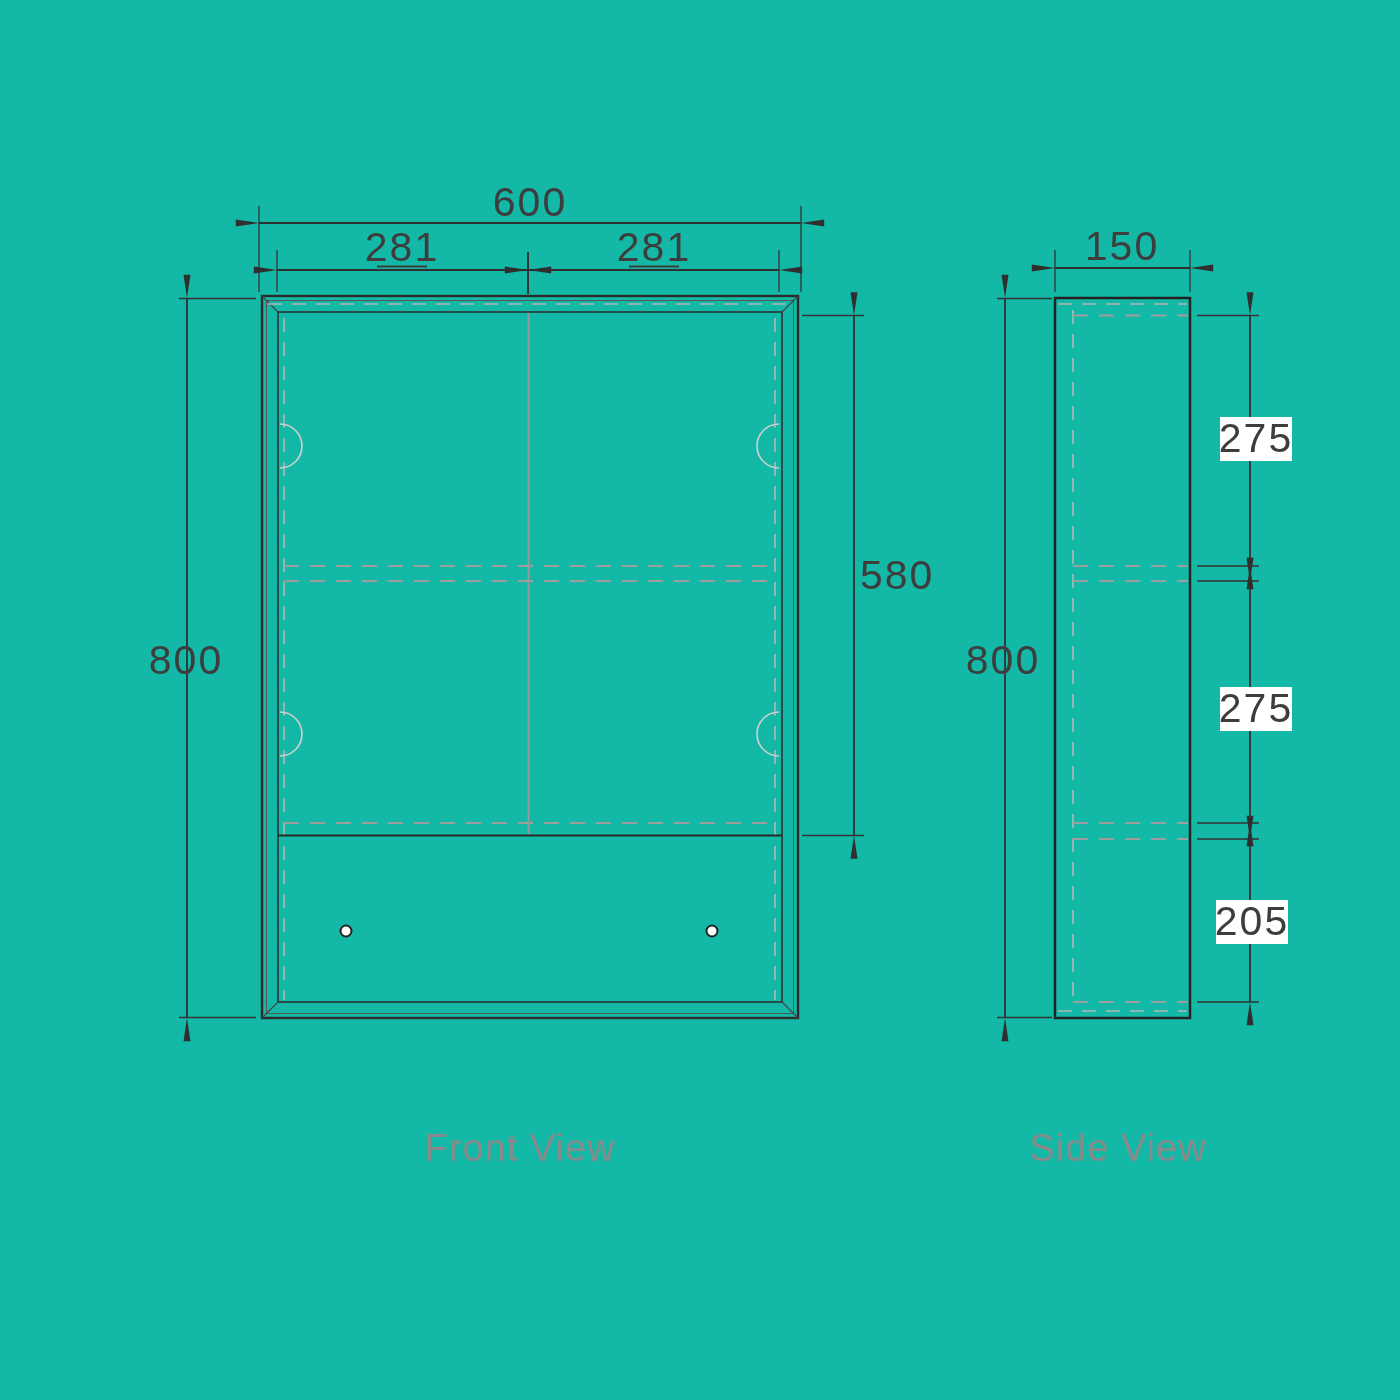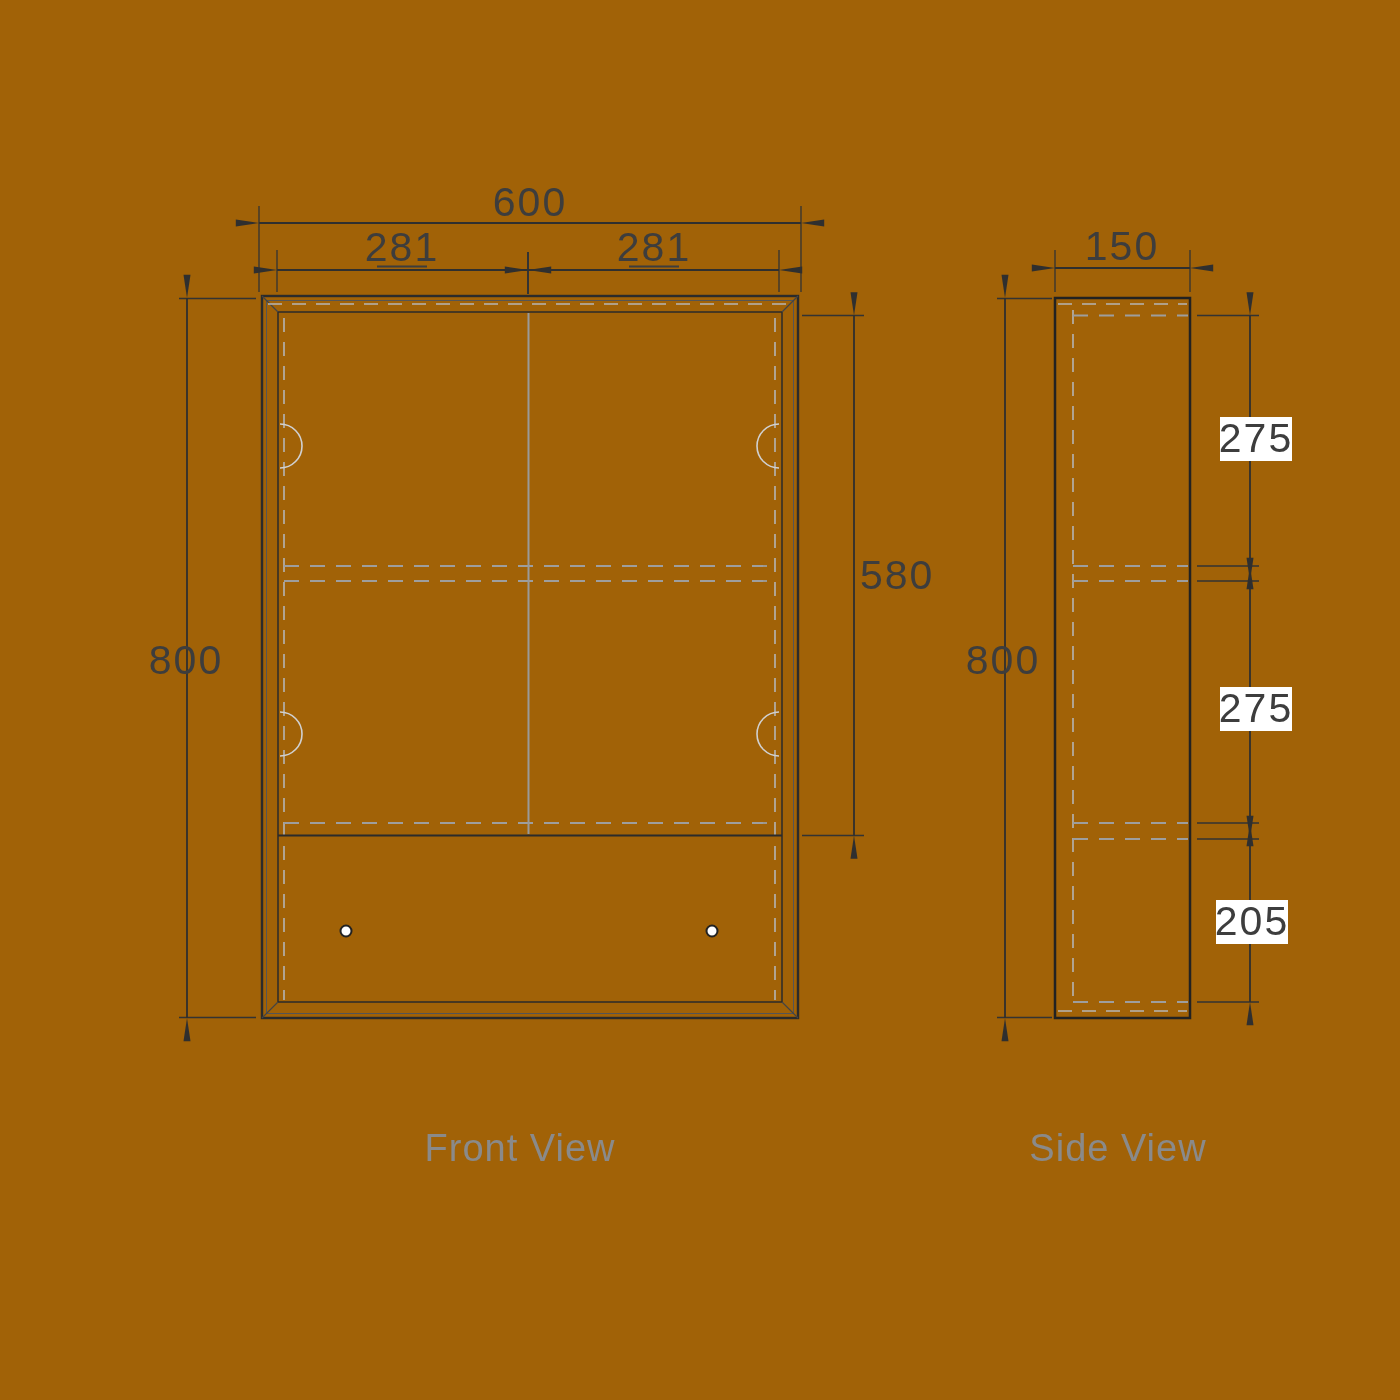--- a/index.html
+++ b/index.html
@@ -4,21 +4,21 @@
 <style>
   html, body {
     margin: 0;
     padding: 0;
     background: #ffffff;
   }
   .canvas {
     position: relative;
     width: 1400px;
     height: 1400px;
-    background: #a16207;
+    background: #14b8a6;
     font-family: "Liberation Sans", sans-serif;
   }
   svg { display: block; }
   .dim-text {
     font-family: "Liberation Sans", sans-serif;
     font-weight: 300;
     font-size: 41px;
     fill: #3d3d3d;
     letter-spacing: 2px;
   }

